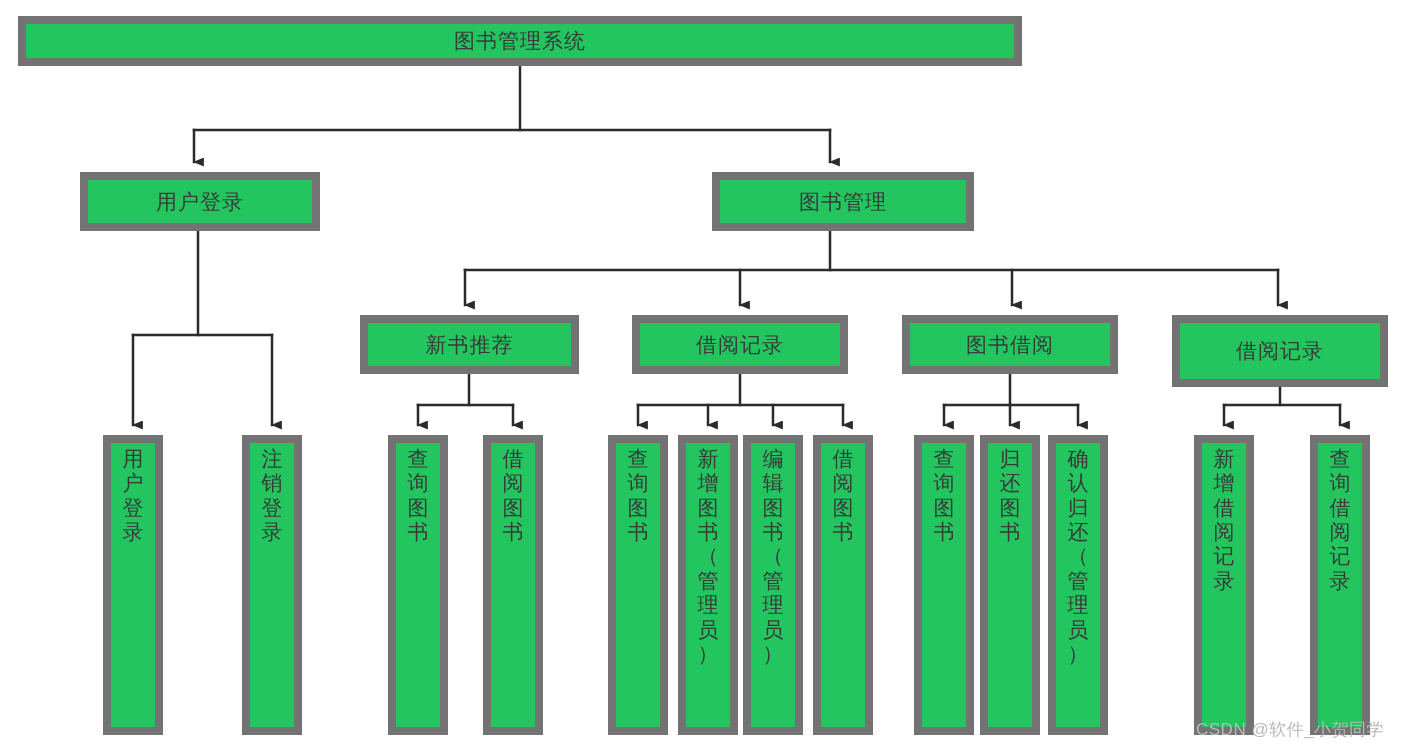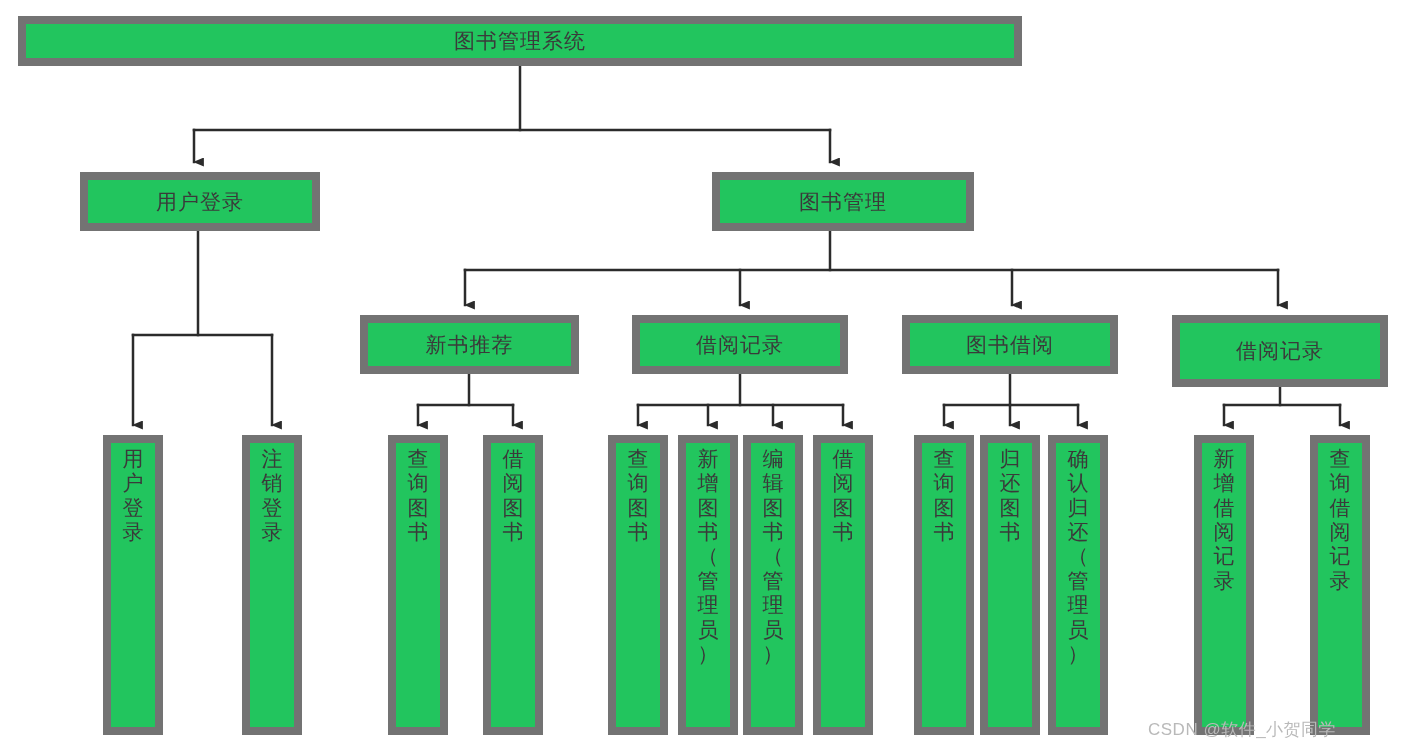--- a/index.html
+++ b/index.html
@@ -263,15 +263,15 @@
           <span class="ch">查</span>
           <span class="ch">询</span>
           <span class="ch">借</span>
           <span class="ch">阅</span>
           <span class="ch">记</span>
           <span class="ch">录</span>
         </span>
       </div>
     </div>
 
-  <div class="watermark" style="left: 1148px; top: 718px; color: rgb(185, 185, 185);">CSDN @软件_小贺同学</div>
+  <div class="watermark" style="left: 1196px; top: 718px; color: rgb(185, 185, 185);">CSDN @软件_小贺同学</div>
 
 </div>
 
 </body></html>

